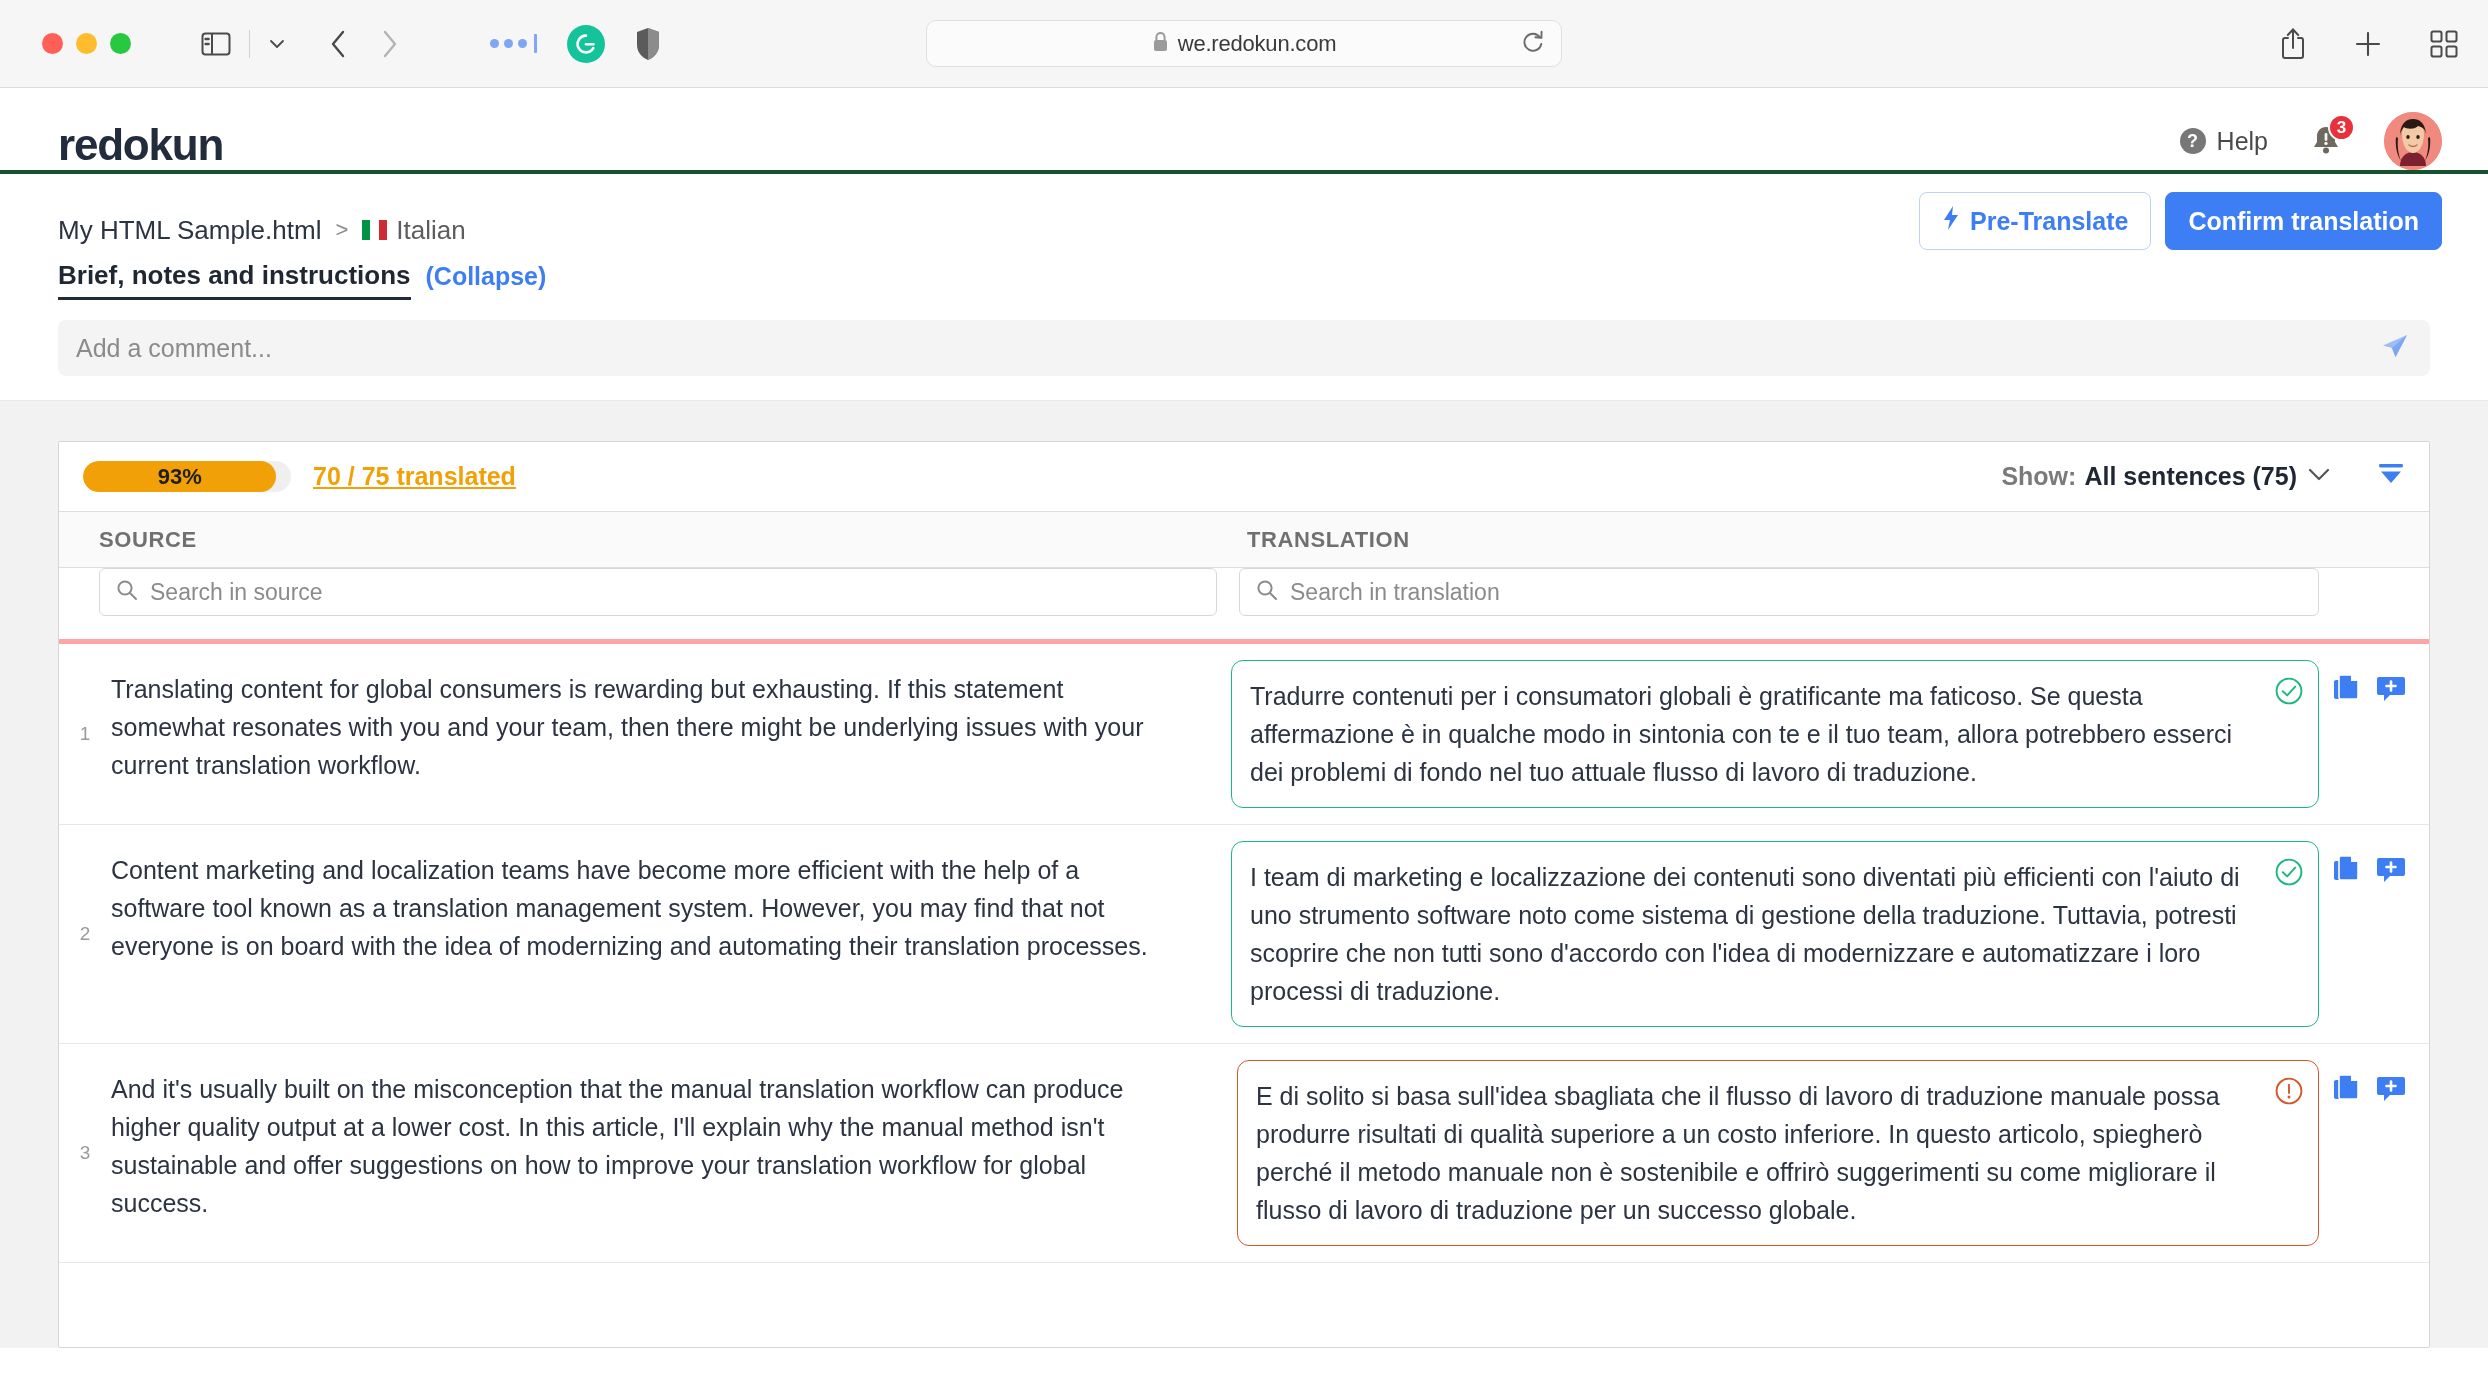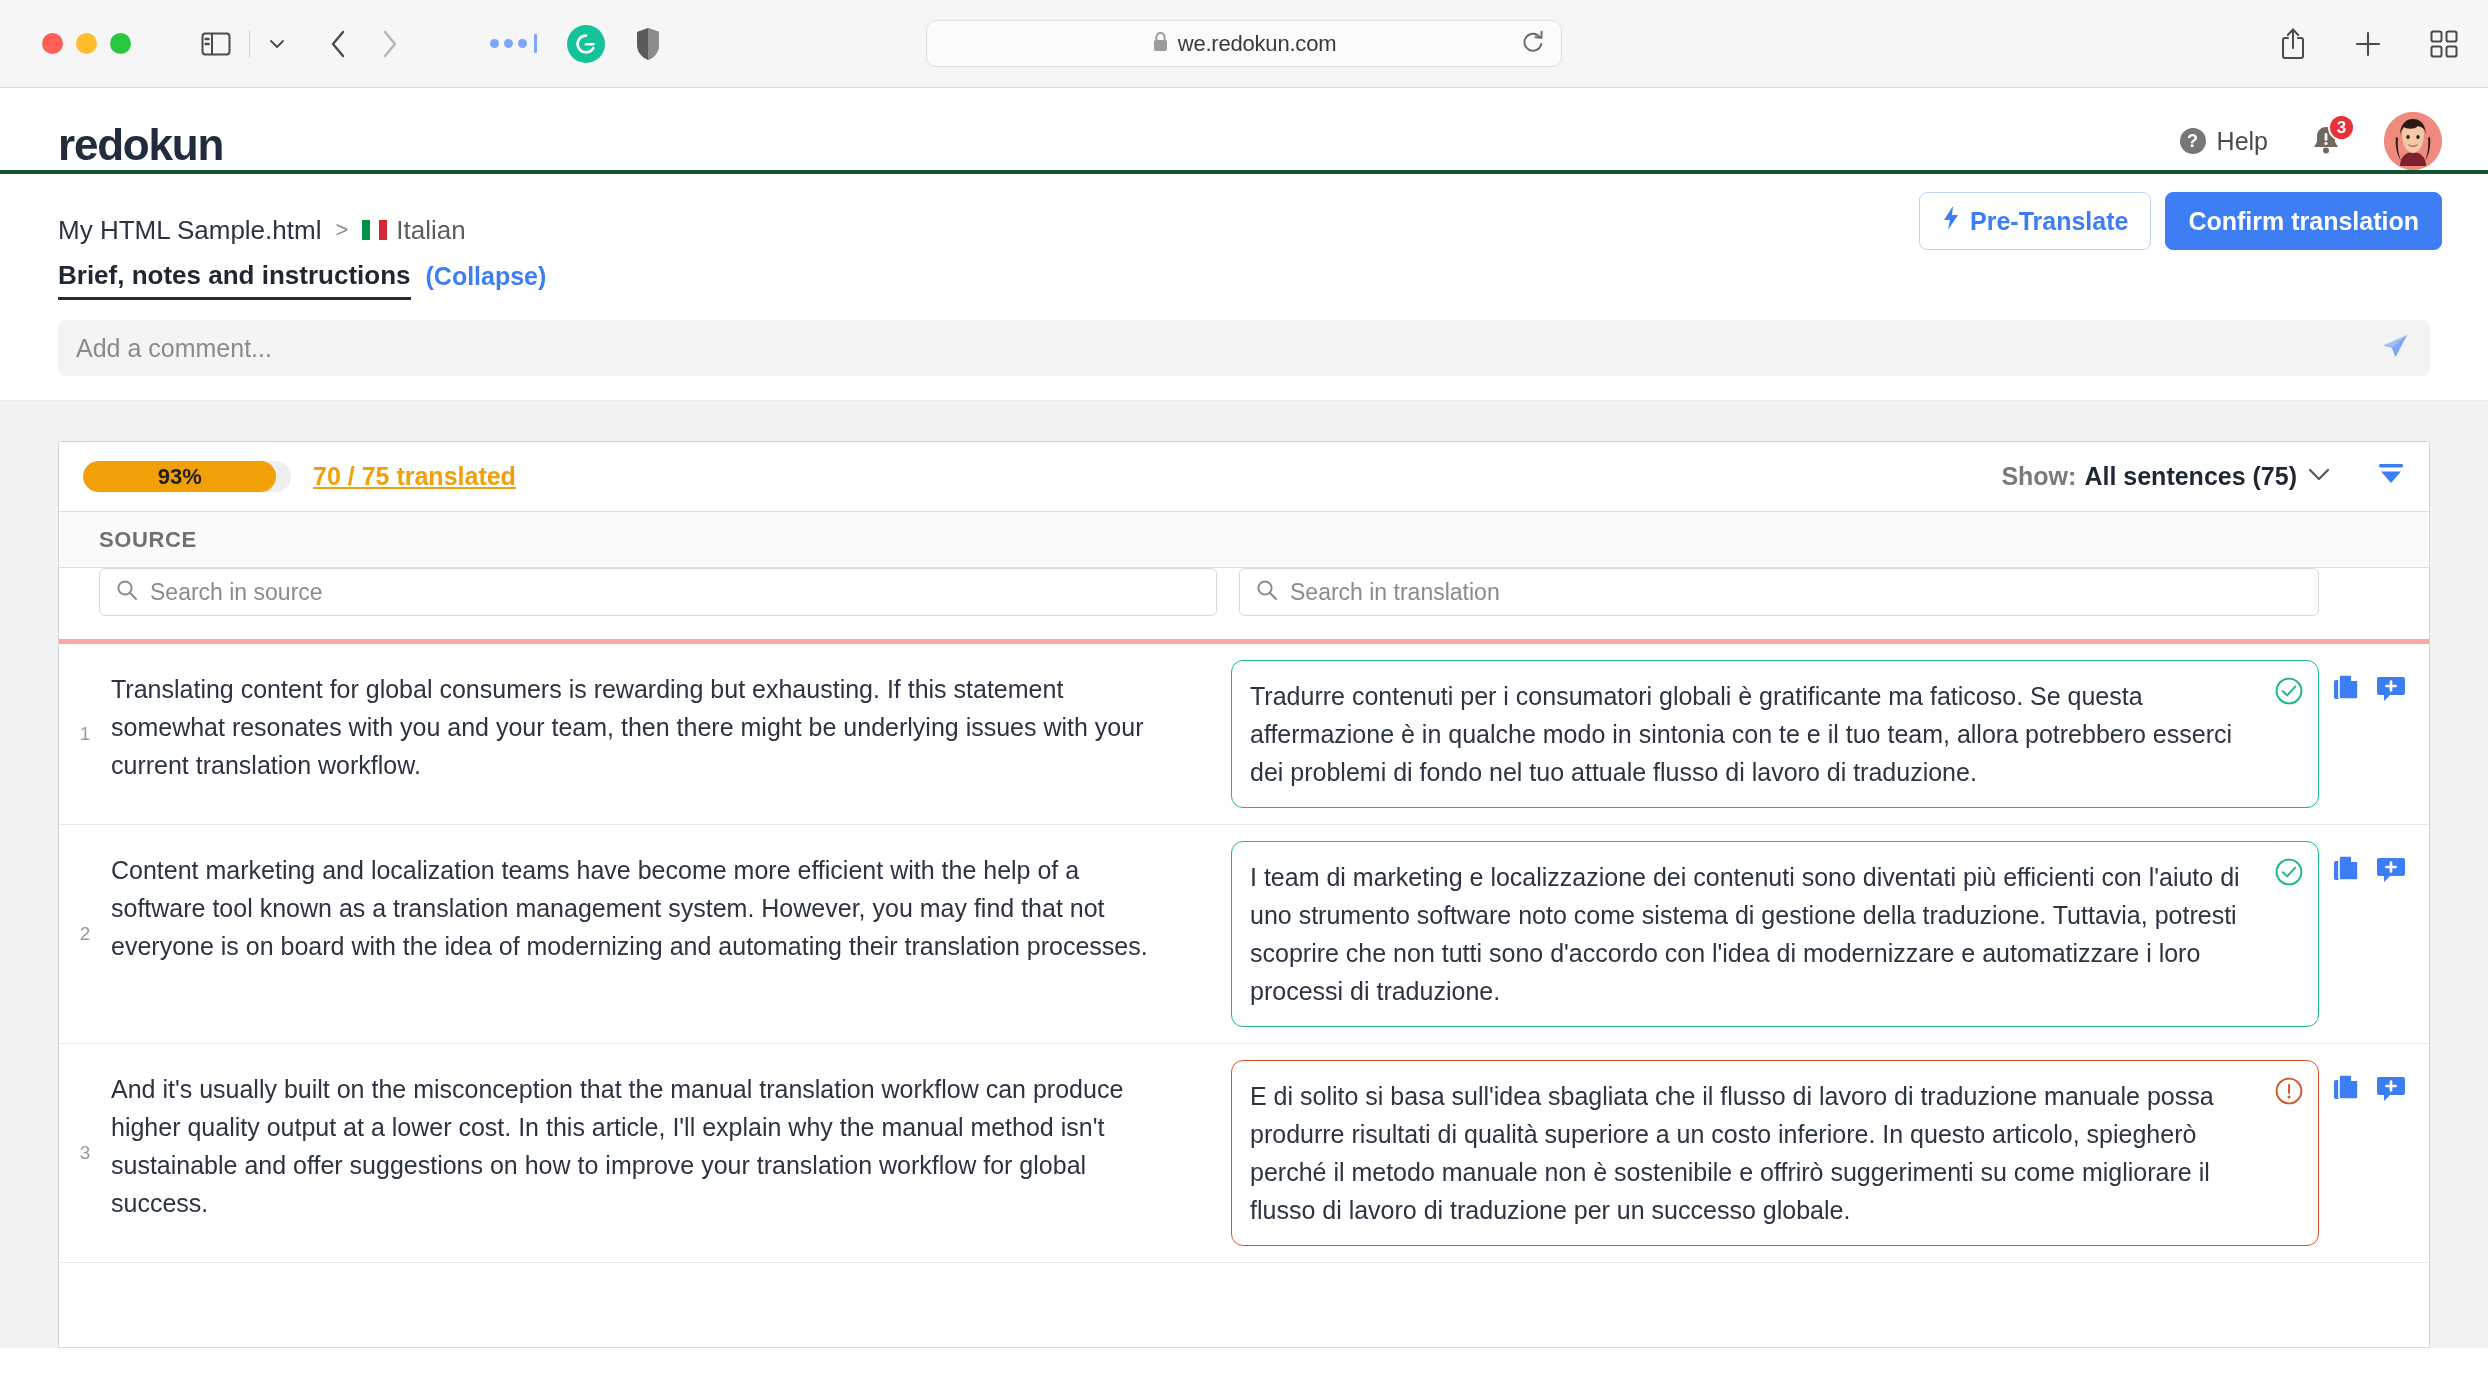--- a/index.html
+++ b/index.html
@@ -218,21 +218,21 @@
     flex:1; padding: 16px 0 16px 14px;
     display:flex; align-items:flex-start; gap: 14px;
   }
   .tbox {
     flex:1; border:1.5px solid #1bb87c; border-radius:12px;
     padding: 16px 58px 16px 18px;
     font-size: 25px; line-height: 1.52; color:#2c3442;
     position: relative; background:#fff;
     min-height: 60px;
   }
-  .tbox.warn { border-color:#d4562a; }
+  .tbox.warn { border-color:#d4562a;margin-left:6px; }
   .status-ic { position:absolute; right: 14px; top: 15px; }
   .row-icons { display:flex; align-items:flex-start; gap: 16px; padding-top: 14px; padding-right: 24px;}
   .ic-btn { cursor:pointer; }
 </style>
 </head>
 <body>
 
 <div class="browser-bar">
   <div class="traffic">
     <span class="dot red"></span>
@@ -428,20 +428,21 @@
           <svg width="28" height="26" viewBox="0 0 28 26">
             <rect x="2" y="2" width="24" height="3.4" rx="1.4" fill="#3d7ef4"></rect>
             <polygon points="4,9.5 24,9.5 14,21" fill="#3d7ef4"></polygon>
           </svg>
         </span>
       </div>
     </div>
 
     <div class="col-head">
       <div class="col-src"><span class="col-title">SOURCE</span></div>
+      <div class="col-trn"><span class="col-title">TRANSLATION</span></div>
     </div>
 
     <div class="search-row">
       <div class="search-cell-src">
         <div class="search-input">
           <span>
             <svg width="22" height="22" viewBox="0 0 22 22" fill="none" stroke="#8b8b8b" stroke-width="2">
                 <circle cx="9" cy="9" r="6.6"></circle>
                 <line x1="14" y1="14" x2="20" y2="20" stroke-linecap="round"></line>
               </svg>

